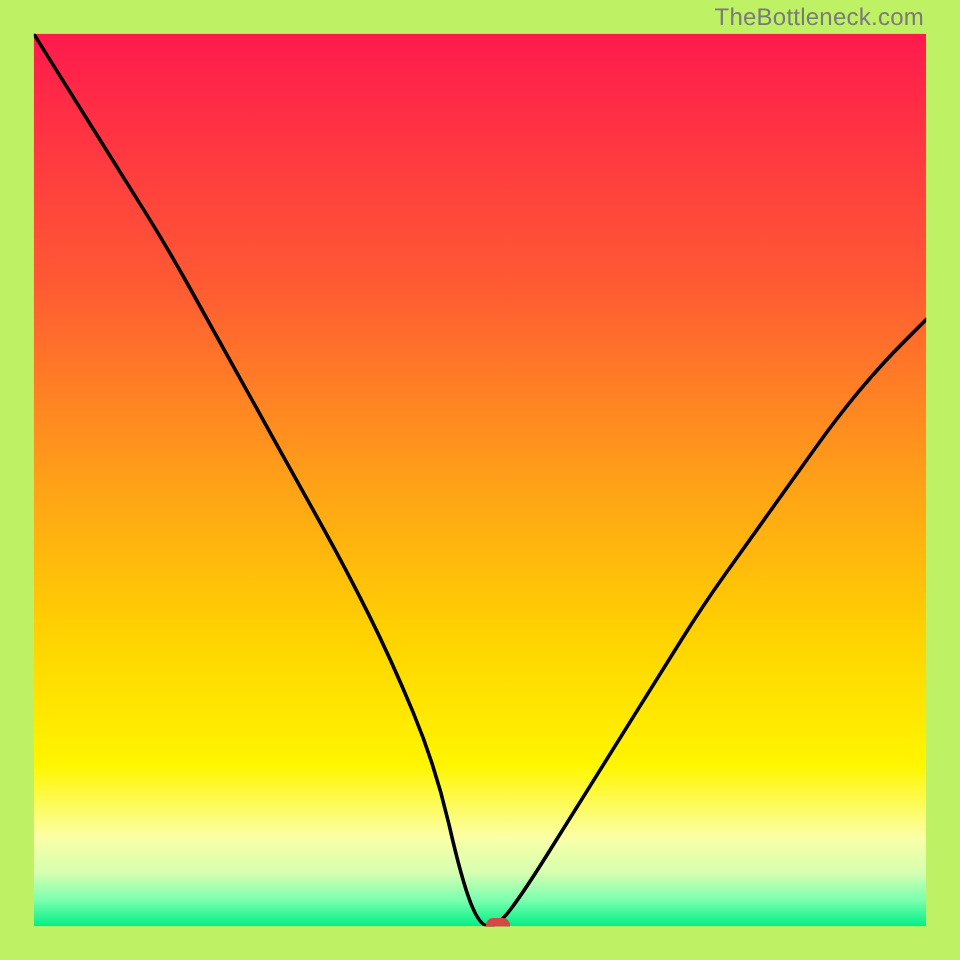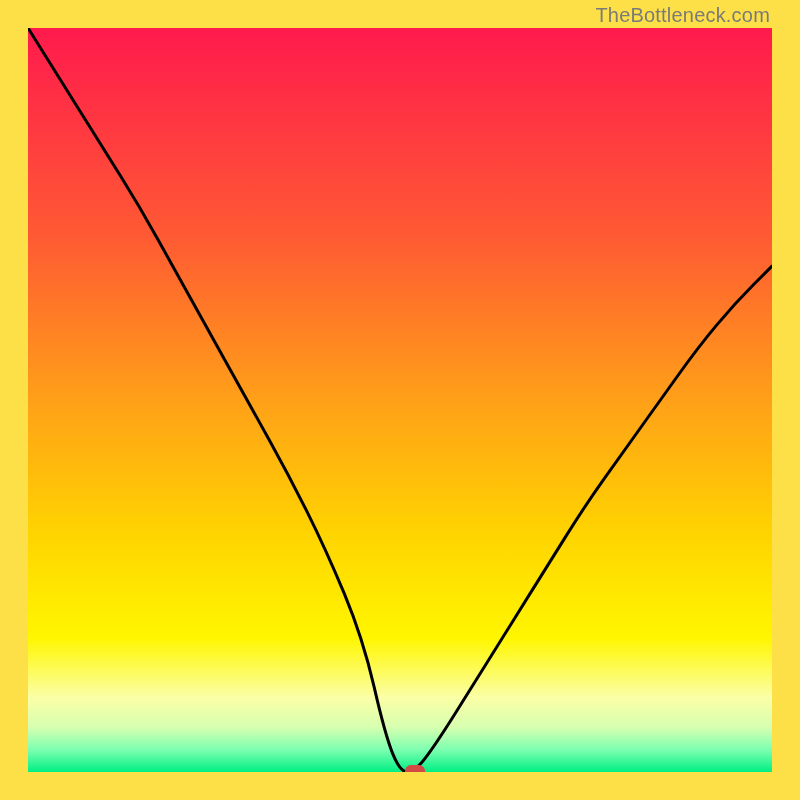--- a/index.html
+++ b/index.html
@@ -8,21 +8,21 @@
     width: 800px;
     height: 800px;
     overflow: hidden;
     background: #000;
     font-family: Arial, Helvetica, sans-serif;
   }
   .frame {
     position: relative;
     width: 800px;
     height: 800px;
-    background: #fde047;
+    background: #bef264;
   }
   .plot-area {
     position: absolute;
     left: 28px;
     top: 28px;
     width: 744px;
     height: 744px;
     overflow: hidden;
   }
   .gradient-bg {

